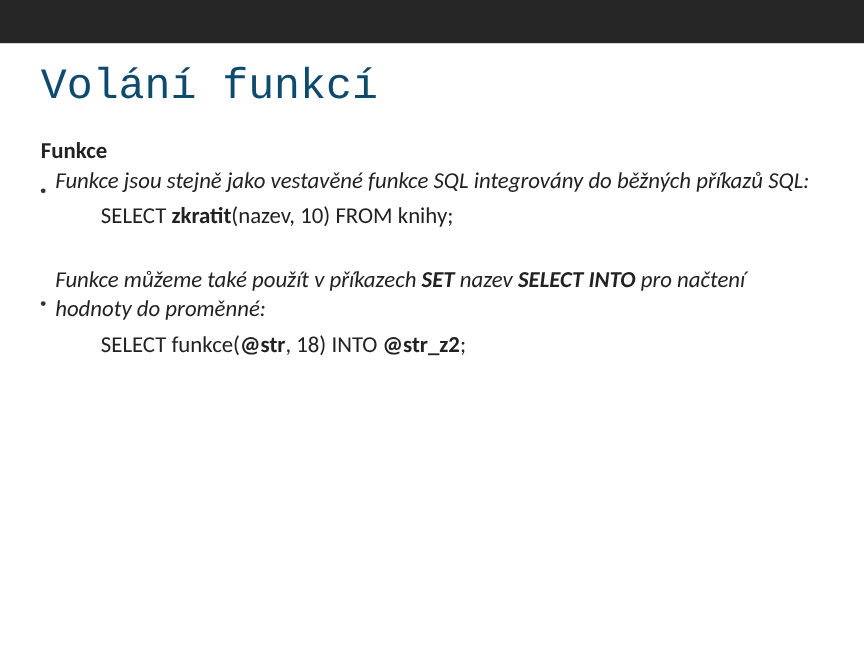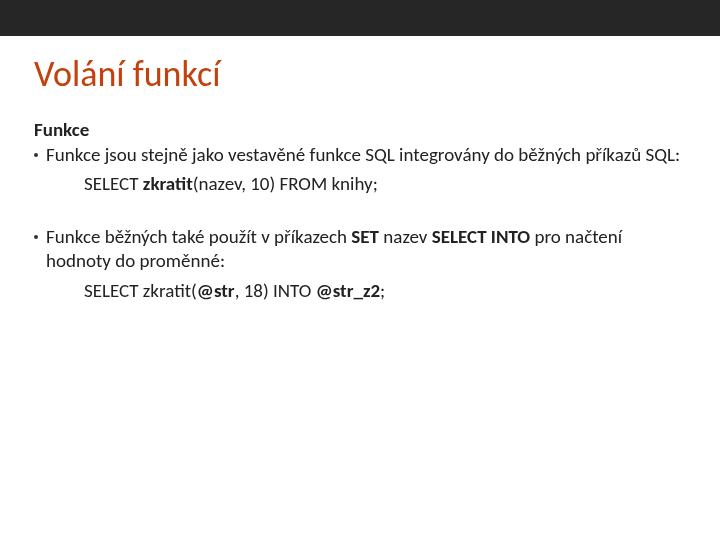--- a/index.html
+++ b/index.html
@@ -14,39 +14,41 @@
   }
   .topbar {
     width: 100%;
     height: 36px;
     background: #262626;
   }
   .content {
     padding: 10px 34px 0 34px;
   }
   .title {
-    color: #c2410c;
+    color: #0c4a6e;
     font-size: 36px;
     font-weight: 400;
     margin: 6px 0 22px 0;
+    font-family: Liberation Mono, monospace;
   }
   .subhead {
     font-weight: 700;
     font-size: 19px;
     margin-bottom: 2px;
   }
   .para {
     font-size: 19px;
     line-height: 1.28;
     margin: 0 0 4px 0;
   }
   .bullet-row {
     display: flex;
-    align-items: flex-start;
+    align-items: center;
     gap: 8px;
+    font-style: italic;
   }
   .bullet-dot {
     margin-top: 10px;
     width: 4px;
     height: 4px;
     border-radius: 50%;
     background: #333;
     flex: 0 0 auto;
   }
   .indent {
@@ -78,22 +80,22 @@
 
     <div class="indent code-line">
       <span>SELECT </span><span class="b">zkratit</span><span>(nazev, 10) FROM knihy;</span>
     </div>
   </div>
 
   <div class="block">
     <div class="bullet-row">
       <div class="bullet-dot"></div>
       <div class="para">
-        <span>Funkce běžných také použít v příkazech </span><span class="b">SET</span><span> nazev </span><span class="b">SELECT INTO</span><span> pro načtení hodnoty do proměnné:</span>
+        <span>Funkce můžeme také použít v příkazech </span><span class="b">SET</span><span> nazev </span><span class="b">SELECT INTO</span><span> pro načtení hodnoty do proměnné:</span>
       </div>
     </div>
 
     <div class="indent code-line">
-      <span>SELECT zkratit(</span><span class="b">@str</span><span>, 18) INTO </span><span class="b">@str_z2</span><span>;</span>
+      <span>SELECT funkce(</span><span class="b">@str</span><span>, 18) INTO </span><span class="b">@str_z2</span><span>;</span>
     </div>
   </div>
 
 </div>
 
 </body></html>

